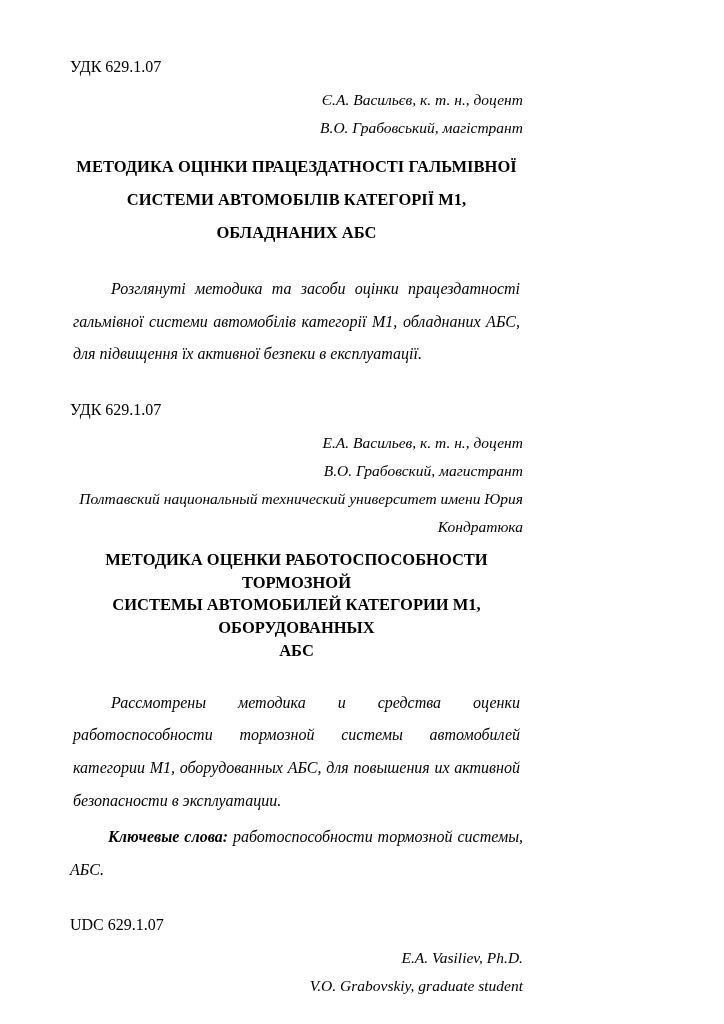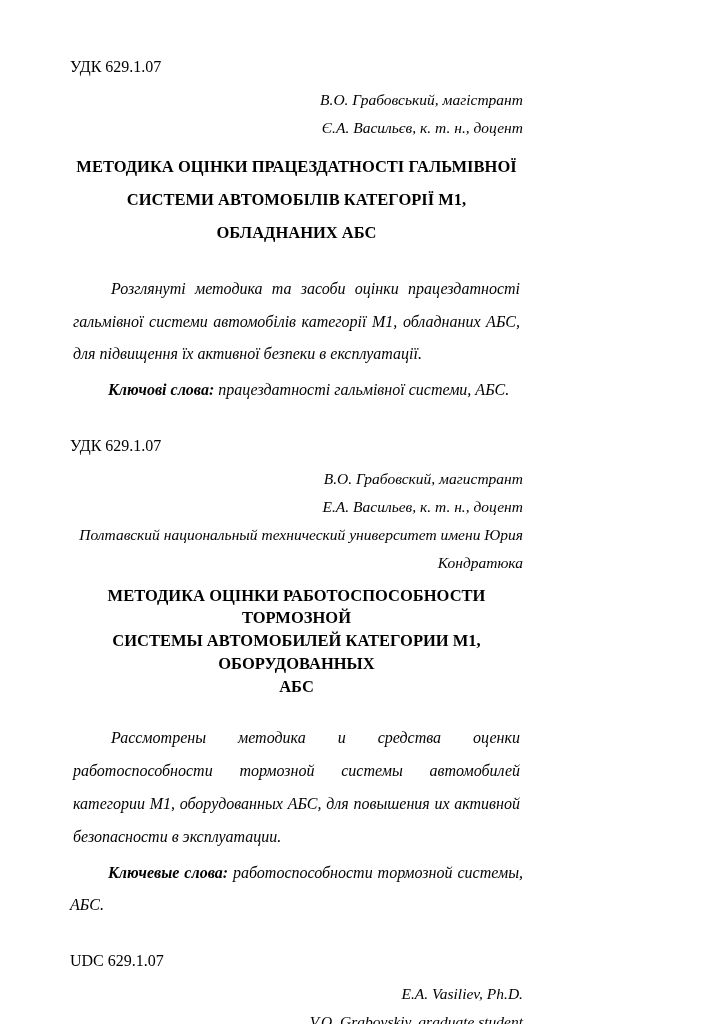--- a/index.html
+++ b/index.html
@@ -68,43 +68,39 @@
   }
 </style>
 </head>
 <body>
 
 <div class="page">
 
   <div class="section">
     <p class="udc">УДК 629.1.07</p>
     <div class="authors">
+      <p>Є.А. Васильєв, к. т. н., доцент</p>
       <p>В.О. Грабовський, магістрант</p>
-      <p>Є.А. Васильєв, к. т. н., доцент</p>
     </div>
     <h1 class="title title--loose">
       <span class="line">МЕТОДИКА ОЦІНКИ ПРАЦЕЗДАТНОСТІ ГАЛЬМІВНОЇ</span>
       <span class="line">СИСТЕМИ АВТОМОБІЛІВ КАТЕГОРІЇ М1, ОБЛАДНАНИХ АБС</span>
     </h1>
     <p class="abstract">Розглянуті методика та засоби оцінки працездатності гальмівної системи автомобілів категорії М1, обладнаних АБС, для підвищення їх активної безпеки в експлуатації.</p>
-    <p class="keywords">
-      <span class="kw-label">Ключові слова:</span>
-      <span class="kw-text">працездатності гальмівної системи, АБС.</span>
-    </p>
   </div>
 
   <div class="section">
     <p class="udc">УДК 629.1.07</p>
     <div class="authors">
+      <p>Е.А. Васильев, к. т. н., доцент</p>
       <p>В.О. Грабовский, магистрант</p>
-      <p>Е.А. Васильев, к. т. н., доцент</p>
       <p>Полтавский национальный технический университет имени Юрия Кондратюка</p>
     </div>
     <h1 class="title title--tight">
-      <span class="line">МЕТОДИКА ОЦІНКИ РАБОТОСПОСОБНОСТИ ТОРМОЗНОЙ</span>
+      <span class="line">МЕТОДИКА ОЦЕНКИ РАБОТОСПОСОБНОСТИ ТОРМОЗНОЙ</span>
       <span class="line">СИСТЕМЫ АВТОМОБИЛЕЙ КАТЕГОРИИ М1, ОБОРУДОВАННЫХ</span>
       <span class="line">АБС</span>
     </h1>
     <p class="abstract">Рассмотрены методика и средства оценки работоспособности тормозной системы автомобилей категории М1, оборудованных АБС, для повышения их активной безопасности в эксплуатации.</p>
     <p class="keywords">
       <span class="kw-label">Ключевые слова:</span>
       <span class="kw-text">работоспособности тормозной системы, АБС.</span>
     </p>
   </div>
 

